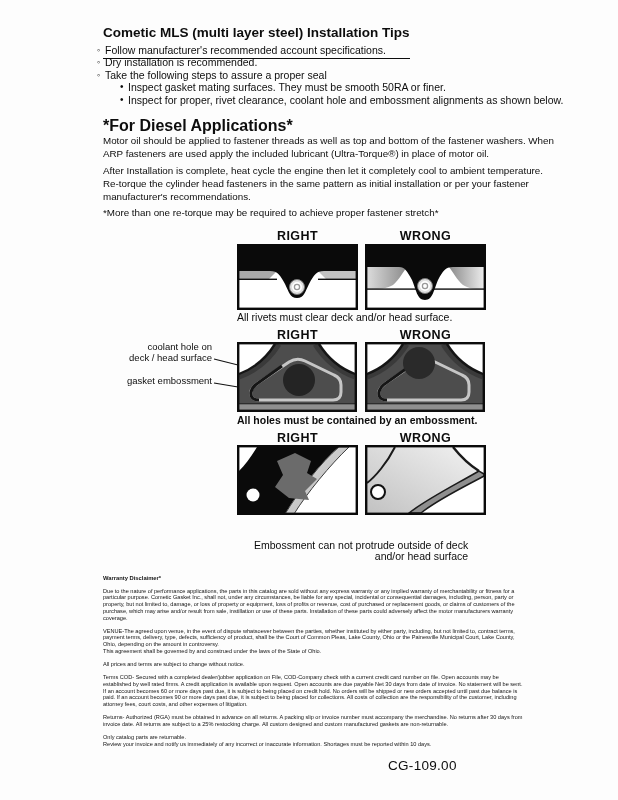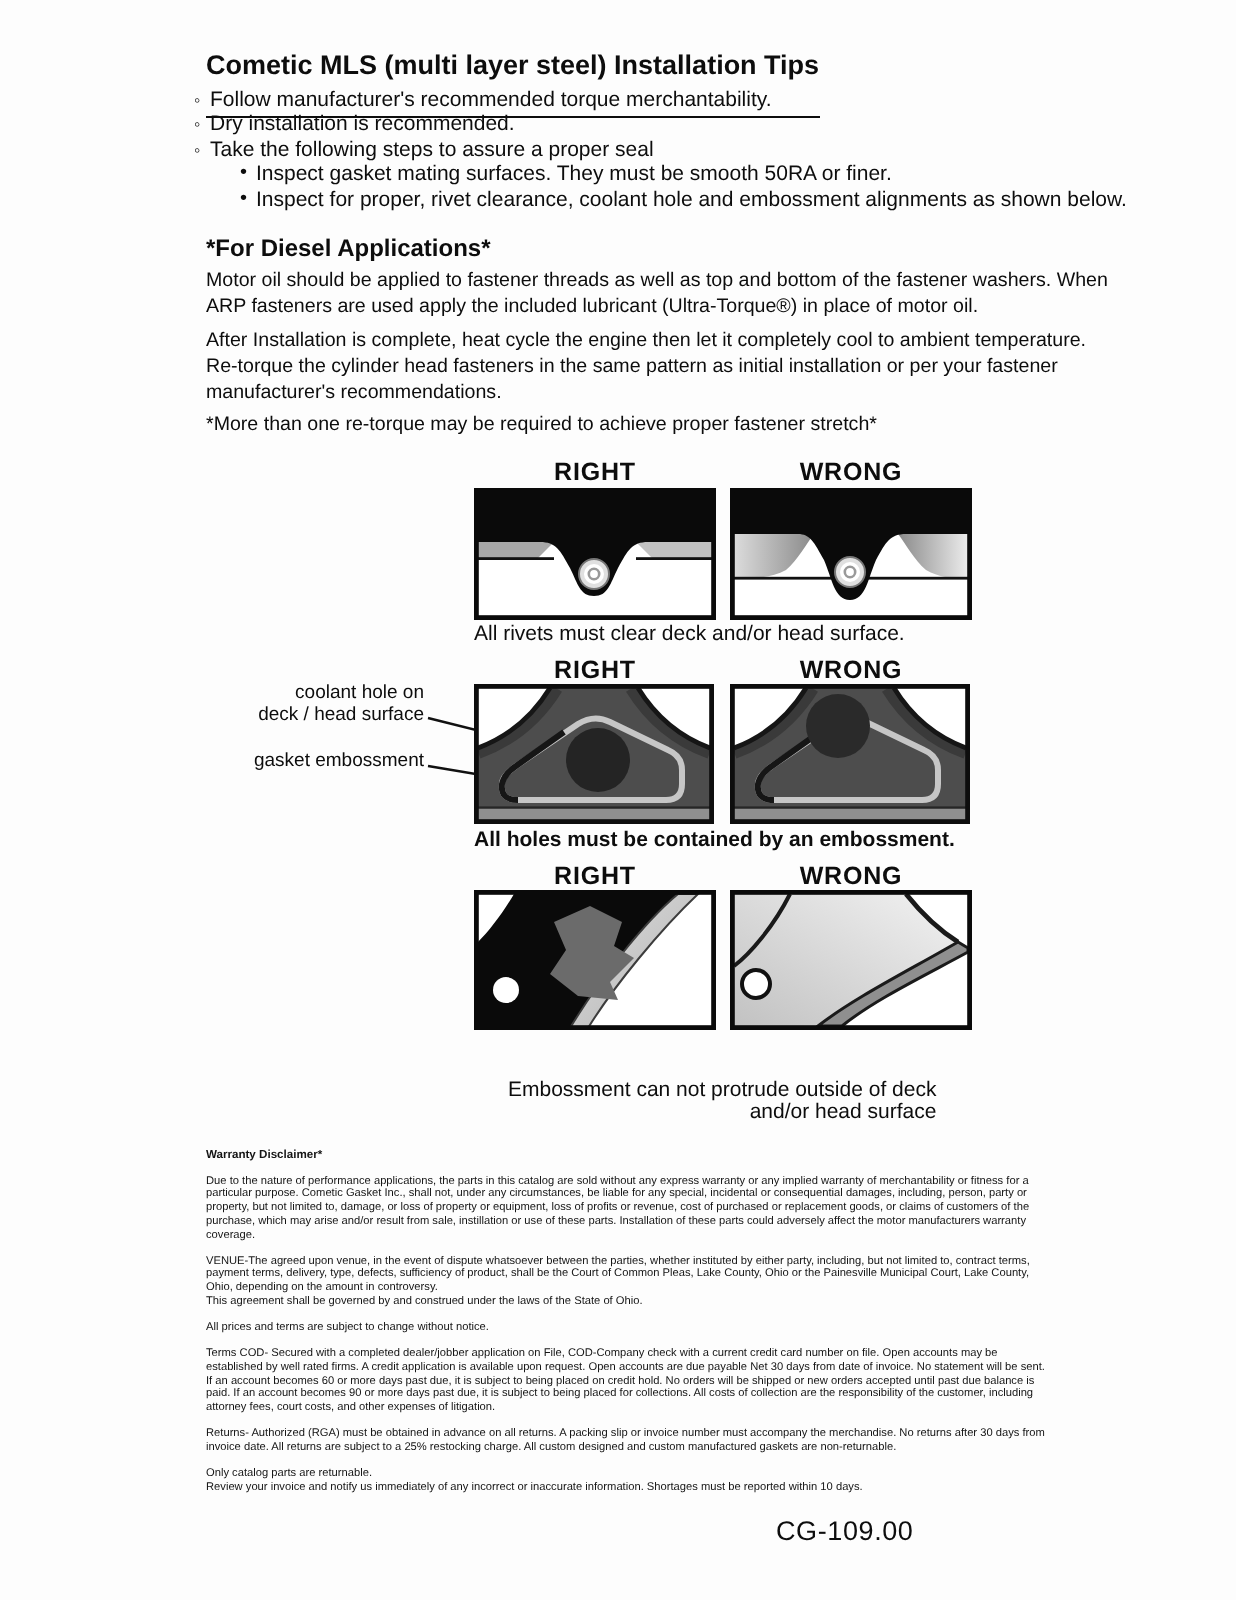--- a/index.html
+++ b/index.html
@@ -11,21 +11,21 @@
   .abs{position:absolute;}
   .title{
     left:103px;top:25px;font-size:13.5px;font-weight:bold;
     border-bottom:1.6px solid #0d0d0d;padding-bottom:18px;white-space:nowrap;
   }
   .bullets{left:97px;top:44px;font-size:10.5px;line-height:12.4px;width:470px;}
   .b-row{display:flex;}
   .b-glyph{width:8px;flex:0 0 8px;font-size:9px;line-height:12.4px;}
   .sub{margin-left:23px;}
   .sub .b-glyph{font-size:10px;}
-  .diesel-h{left:103px;top:117px;font-size:12px;font-weight:bold;}
+  .diesel-h{left:103px;top:117px;font-size:16px;font-weight:bold;}
   .para{left:103px;width:455px;font-size:9.8px;line-height:13px;}
   .p1{top:134px;}
   .p2{top:164px;}
   .note{top:206px;}
   .fig-label{width:121px;text-align:center;font-size:12.5px;font-weight:bold;letter-spacing:.4px;}
   .fig-caption{font-size:10.5px;line-height:11px;text-align:right;}
   .pre{white-space:pre-line;}
   .fig-img{display:block;}
   .annot{
     left:90px;width:122px;text-align:right;font-size:9.5px;line-height:10.5px;
@@ -38,21 +38,21 @@
 </head>
 <body>
 
 <div class="page">
 
   <div class="abs title">Cometic MLS (multi layer steel) Installation Tips</div>
 
   <div class="abs bullets">
     <div class="b-row">
       <span class="b-glyph">◦</span>
-      <span>Follow manufacturer's recommended torque merchantability.</span>
+      <span>Follow manufacturer's recommended account specifications.</span>
     </div>
     <div class="b-row">
       <span class="b-glyph">◦</span>
       <span>Dry installation is recommended.</span>
     </div>
     <div class="b-row">
       <span class="b-glyph">◦</span>
       <span>Take the following steps to assure a proper seal</span>
     </div>
     <div class="b-row sub">

